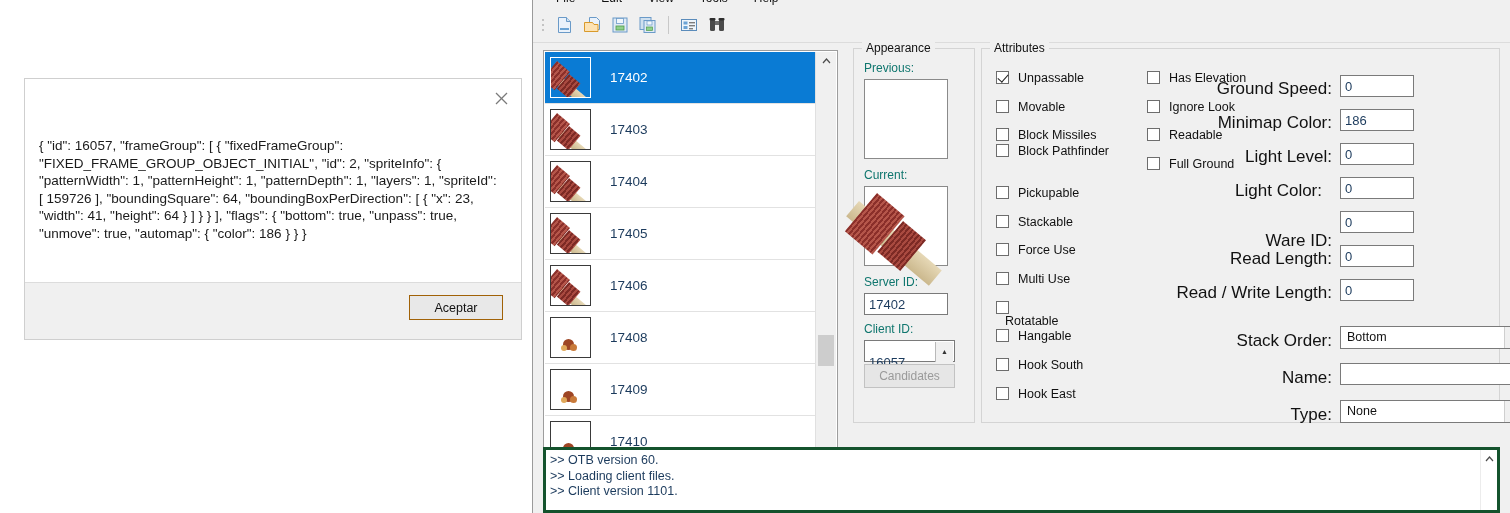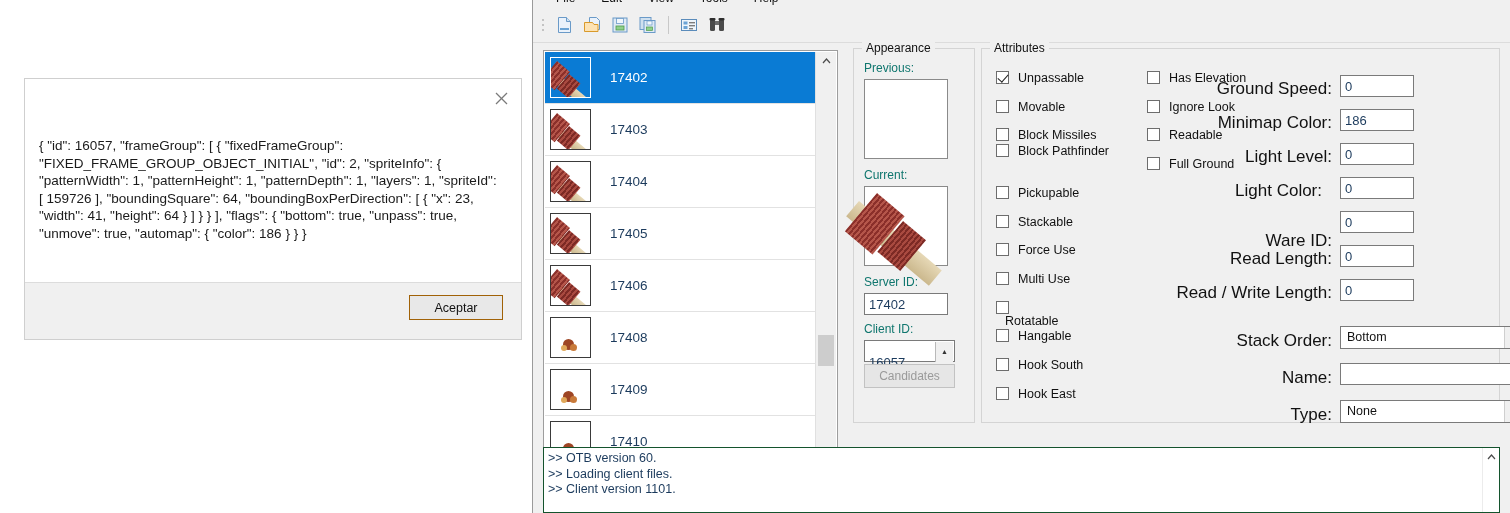--- a/index.html
+++ b/index.html
@@ -221,21 +221,21 @@
   .fr-sel .arrow {
     position:absolute; right:0px; top:0px; width:19px; height:21px;
     background:#f0f0f0; border-left:1px solid #cfcfcf;
     display:flex; align-items:center; justify-content:center;
     font-size:8px; color:#333;
   }
 
   
   #log {
     position:absolute; left:10px; top:447px; width:957px; height:66px;
-    border:1px solid #14532d; background:#fff; box-sizing:border-box;
+    border:3px solid #14532d; background:#fff; box-sizing:border-box;
     overflow:hidden;
   }
   #log-text {
     position:absolute; left:4px; top:3px; right:22px;
     font-size:12.5px; line-height:15.5px; color:#1b3a5c;
   }
   #log-sb {
     position:absolute; right:0; top:0; width:16px; bottom:0;
     background:#fff; border-left:1px solid #ececec;
   }

